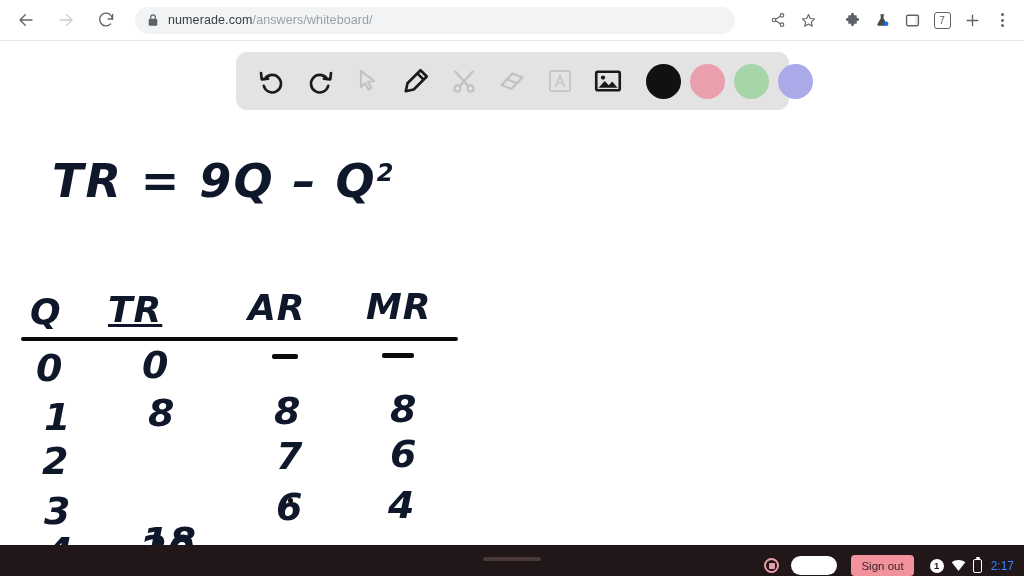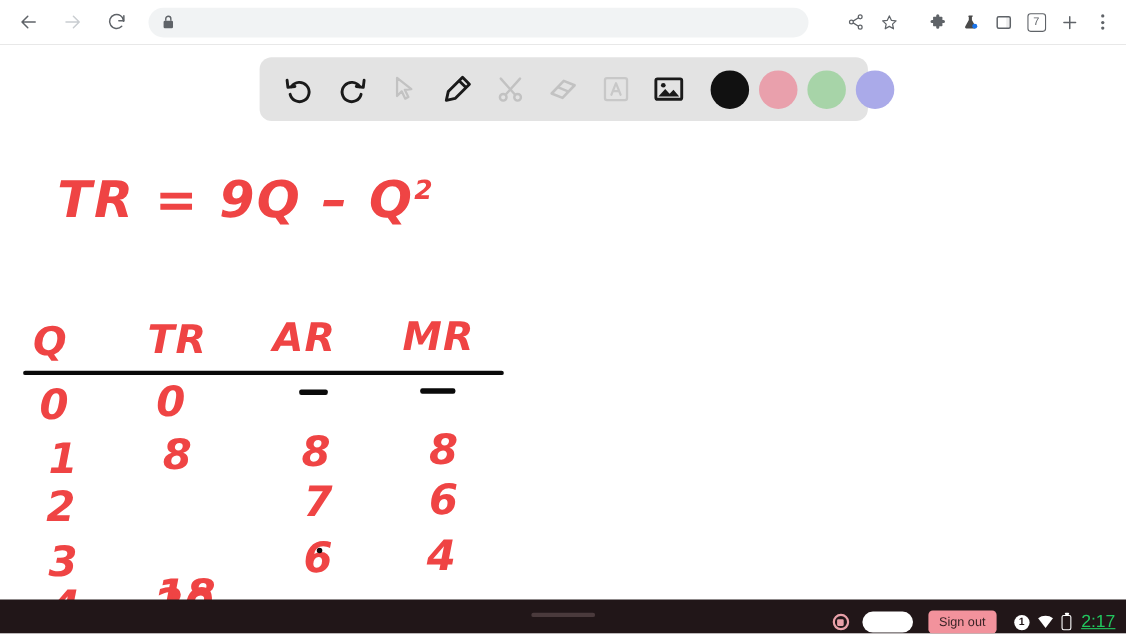--- a/index.html
+++ b/index.html
@@ -66,21 +66,21 @@
     flex: 0 0 auto; margin-right: 4px;
   }
   .swatch { width: 35px; height: 35px; border-radius: 50%; flex: 0 0 auto; margin-left: 9px; }
   .swatch.first { margin-left: 12px; }
 
   
   .canvas { position: absolute; top: 41px; left: 0; width: 1024px; height: 504px; background: #fff; }
   .hand {
     position: absolute;
     font-family: "DejaVu Sans", sans-serif;
-    color: #ef4444;
+    color: #0f172a;
     font-weight: 700;
     font-style: italic;
     white-space: pre;
   }
   .eq1 { left: 52px; top: 113px; font-size: 46px; letter-spacing: 2px; }
   .eq1 .sup { font-size: 24px; vertical-align: super; }
   .eq2 { left: 72px; top: 183px; font-size: 44px; letter-spacing: 2px; }
 
   .tbl { position: absolute; left: 0; top: 0; width: 1024px; height: 504px; }
   .th { font-size: 36px; letter-spacing: 1px; }
@@ -122,21 +122,21 @@
     height: 21px; background: #f2929c; color: #3a2326; border-radius: 4px;
     font-size: 11.5px; display: flex; align-items: center; padding: 0 10px;
     margin-right: 16px; font-family: "Liberation Sans", sans-serif;
   }
   .tray { display: flex; align-items: center; gap: 7px; }
   .tray-badge {
     width: 14px; height: 14px; border-radius: 50%; background: #fff; color: #211618;
     font-size: 9.5px; display: flex; align-items: center; justify-content: center;
     font-family: "Liberation Sans", sans-serif; font-weight: bold;
   }
-  .tray-time { color: #22c55e; font-size: 16px; margin-left: 2px; text-decoration: underline; }
+  .tray-time { color: #3b82f6; font-size: 12px; margin-left: 2px; }
   .batt {
     width: 9px; height: 14px; border: 1.5px solid #fff; border-radius: 2px; position: relative;
   }
   .batt::before {
     content: ""; position: absolute; top: -3px; left: 2px; width: 4px; height: 2px; background: #fff;
     border-radius: 1px;
   }
 </style>
 </head>
 <body>
@@ -159,20 +159,21 @@
         <path d="M20.5 11a8.5 8.5 0 1 0-2.3 6.2" fill="none" stroke="#5f6368" stroke-width="1.8" stroke-linecap="round"></path>
         <path d="M20.8 4.4v6.2h-6.1" fill="none" stroke="#5f6368" stroke-width="1.8" stroke-linecap="round" stroke-linejoin="round"></path>
       </svg>
     </div>
 
     <div class="omnibox">
       <svg class="lock-icon" viewBox="0 0 14 16">
         <rect x="2" y="6.6" width="10" height="8" rx="1.4" fill="#5f6368"></rect>
         <path d="M4.3 6.6V4.6a2.7 2.7 0 0 1 5.4 0v2" fill="none" stroke="#5f6368" stroke-width="1.5"></path>
       </svg>
+      <span class="url-text"><span class="url-domain">numerade.com</span><span>/answers/whiteboard/</span></span>
     </div>
 
     <div class="chrome-right">
       <div class="chrome-icon">
         <svg width="16" height="16" viewBox="0 0 24 24">
           <circle cx="18" cy="5" r="2.6" fill="none" stroke="#5f6368" stroke-width="1.7"></circle>
           <circle cx="6" cy="12" r="2.6" fill="none" stroke="#5f6368" stroke-width="1.7"></circle>
           <circle cx="18" cy="19" r="2.6" fill="none" stroke="#5f6368" stroke-width="1.7"></circle>
           <path d="M8.3 10.8 15.7 6.3M8.3 13.2l7.4 4.5" stroke="#5f6368" stroke-width="1.7" fill="none"></path>
         </svg>
@@ -219,21 +220,21 @@
   </div>
 
   <div class="canvas">
 
     <div class="hand eq1"><span>TR = 9Q – Q</span><span class="sup">2</span></div>
 
 
     <div class="tbl">
 
       <div class="hand th" style="left:30px;  top:250px;">Q</div>
-      <div class="hand th" style="left:134px; top:248px;">TR</div>
+      <div class="hand th" style="left:108px; top:248px;text-decoration:underline;">TR</div>
       <div class="hand th" style="left:248px; top:246px;">AR</div>
       <div class="hand th" style="left:366px; top:245px;">MR</div>
 
       <div class="rule"></div>
 
       <div class="hand td" style="left:36px;  top:305px;">0</div>
       <div class="hand td" style="left:142px; top:302px;">0</div>
       <div class="dash" style="left:272px; top:313px; width:26px;"></div>
       <div class="dash" style="left:382px; top:312px; width:32px;"></div>
 

